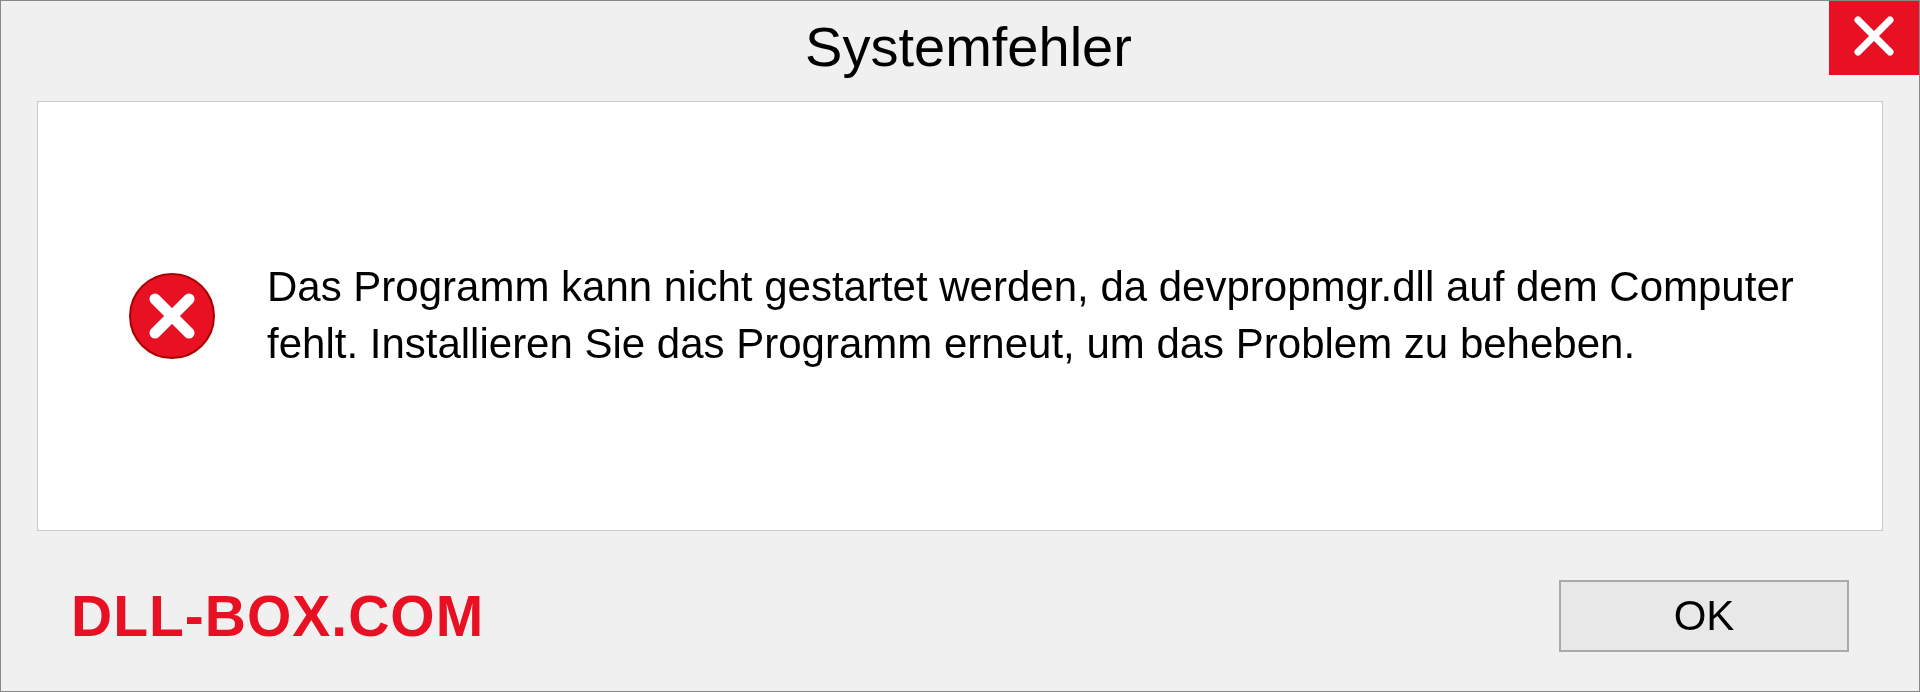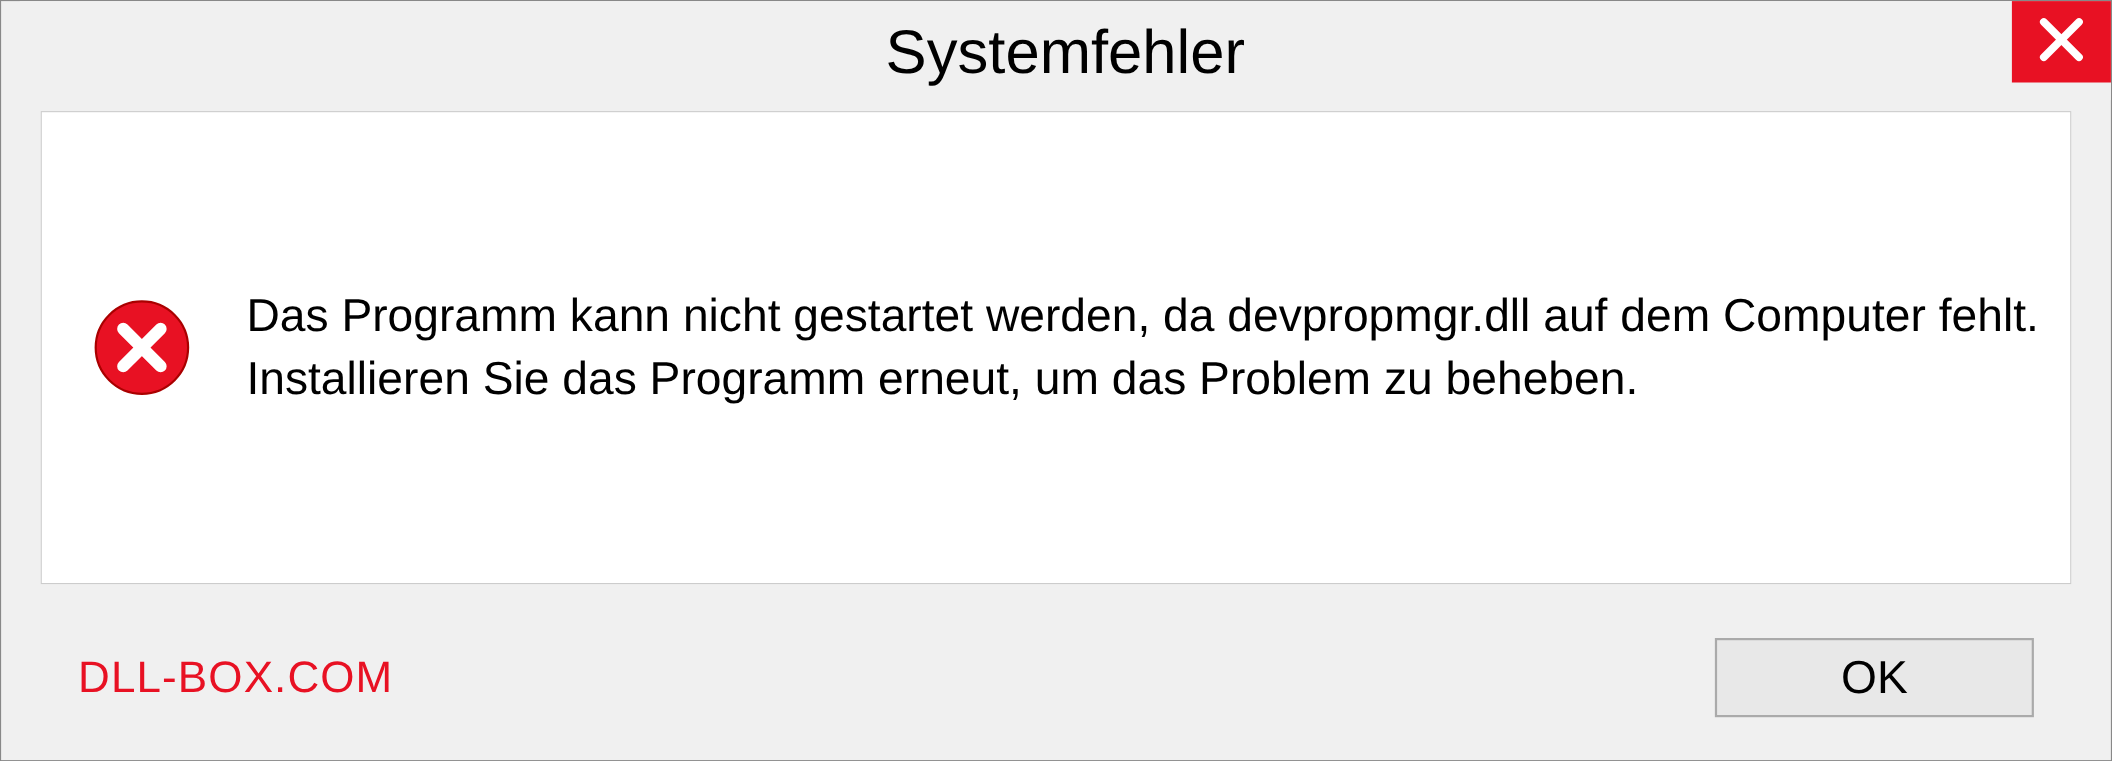--- a/index.html
+++ b/index.html
@@ -61,21 +61,21 @@
       height: 44px;
     }
     
     .content-area {
       margin: 10px 36px 30px 36px;
       background: #fff;
       border: 1px solid #ccc;
       flex: 1;
       display: flex;
       align-items: center;
-      padding: 60px 26px;
+      padding: 60px 69px;
     }
     
     .error-icon {
       width: 90px;
       height: 90px;
       flex-shrink: 0;
       margin-right: 50px;
       margin-left: 20px;
     }
     
@@ -93,22 +93,22 @@
     
     .footer {
       height: 130px;
       display: flex;
       align-items: center;
       justify-content: space-between;
       padding: 0 70px 20px 70px;
     }
     
     .watermark {
-      font-size: 40px;
-      font-weight: 400;
+      font-size: 57px;
+      font-weight: 700;
       color: #e81123;
       letter-spacing: 1px;
       font-family: Arial, sans-serif;
     }
     
     .ok-button {
       width: 290px;
       height: 72px;
       background: #e8e8e8;
       border: 2px solid #aaa;

